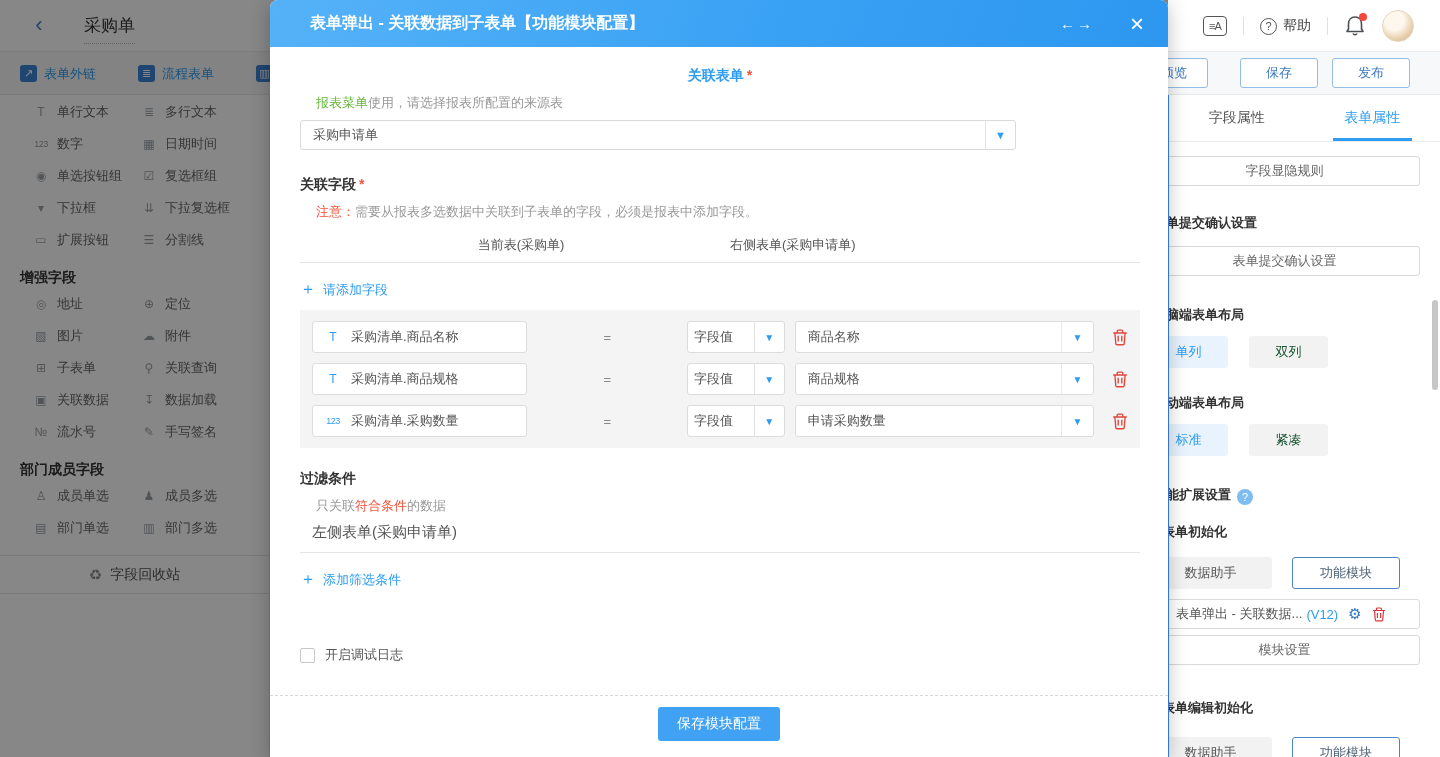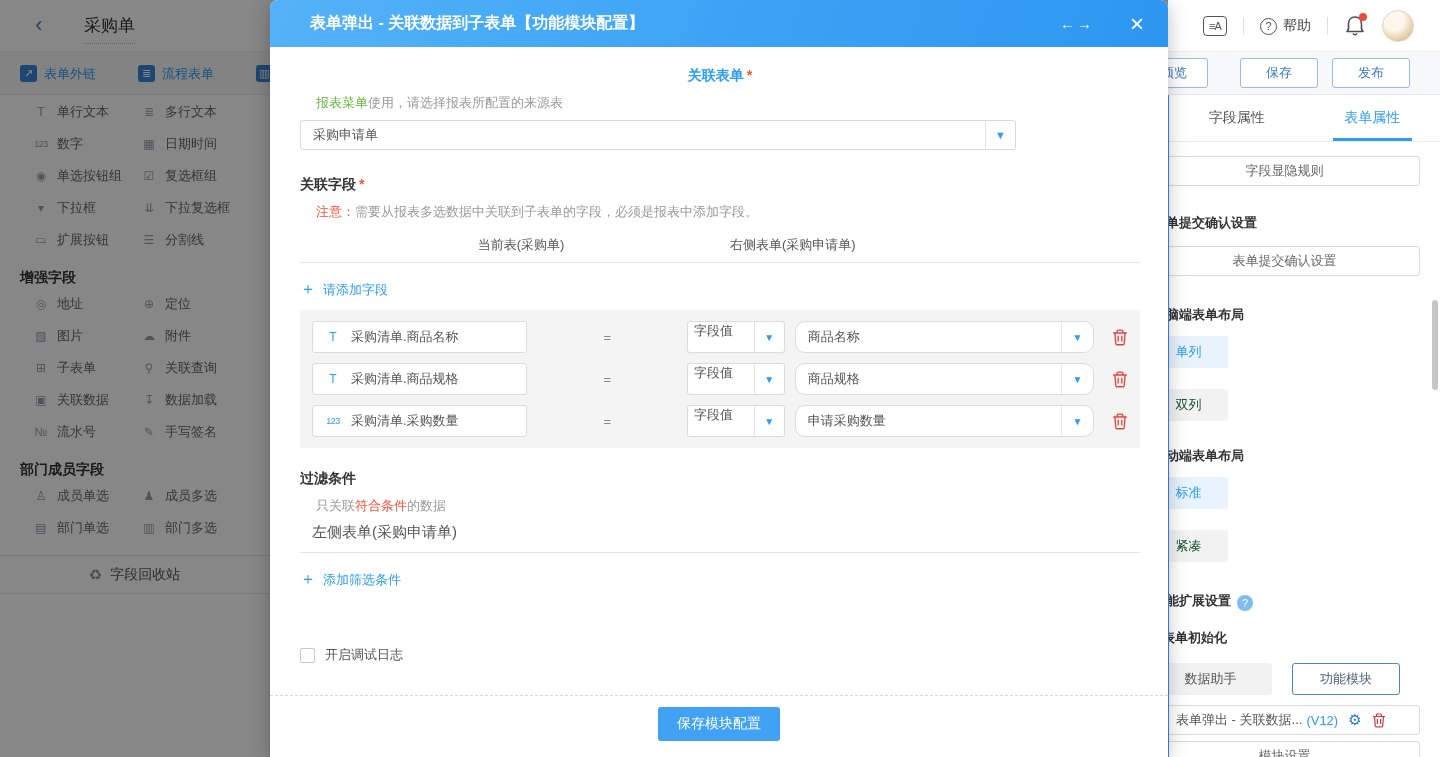--- a/index.html
+++ b/index.html
@@ -45,21 +45,21 @@
   
   .right-panel { position:absolute; left:1168px; top:95px; width:272px; height:662px; background:#fff; border-left:1px solid #3b82f6; z-index:2; overflow:hidden; }
   .rp-tabs { position:relative; height:47px; border-bottom:1px solid #ebebeb; display:flex; }
   .rp-tab { flex:1; display:flex; align-items:center; justify-content:center; font-size:14px; color:#555; cursor:pointer; }
   .rp-tab.active { color:#2d9cf2; position:relative; }
   .rp-tab.active::after { content:""; position:absolute; left:28px; right:28px; bottom:0; height:3px; background:#2d9cf2; }
   .rp-body { position:relative; padding:4px 20px 0 0; }
   .rp-btn { position:relative; left:-20px; width:271px; height:30px; border:1px solid #d9d9d9; border-radius:3px; background:#fff; color:#666; font-size:13px; display:flex; align-items:center; justify-content:center; cursor:pointer; }
   .rp-label { position:relative; left:-16px; font-size:13px; font-weight:bold; color:#333; white-space:nowrap; }
   .rp-label.half { left:-7px; }
-  .toggle-row { display:flex; gap:21px; position:relative; left:-20px;flex-direction:column; }
+  .toggle-row { display:flex; gap:21px; position:relative; left:-20px; }
   .tg-btn { width:79px; height:32px; font-size:13px; display:flex; align-items:center; justify-content:center; border-radius:3px; cursor:pointer; }
   .tg-btn.on  { background:#e8f3fd; color:#2d9cf2; }
   .tg-btn.off { background:#f2f2f2; color:#14532d; }
   .q-badge { display:inline-block; width:16px; height:16px; background:#7fbcf0; color:#fff; border-radius:50%; font-size:11px; font-weight:normal; text-align:center; line-height:16px; margin-left:6px; vertical-align:-2px; }
   .pair-row { display:flex; gap:20px; position:relative; left:-20px; }
   .pr-btn { height:32px; font-size:13px; display:flex; align-items:center; justify-content:center; border-radius:3px; cursor:pointer; }
   .pr-btn.assist { width:129px; background:#f2f2f2; color:#555; border:1px solid #f2f2f2; }
   .pr-btn.module { width:113px; background:#fff; color:#4c6075; border:1px solid #4a86c4; }
   .mod-row { position:relative; left:-20px; width:271px; height:30px; border:1px solid #dcdcdc; border-radius:3px; background:#fff; display:flex; align-items:center; font-size:13px; padding:0 8px 0 26px; }
   .mod-name { color:#555; white-space:nowrap; }
@@ -93,24 +93,24 @@
   .hr-line { width:840px; height:1px; background:#e5e5e5; margin-top:8px; }
   .add-link { display:flex; align-items:center; gap:7px; color:#2d9cf2; font-size:13px; margin-top:16px; cursor:pointer; width:max-content; }
   .add-link .plus { font-size:16px; }
 
   .rows-panel { margin-top:10px; width:840px; background:#f4f4f4; padding:11px 12px; display:flex; flex-direction:column; gap:10px; }
   .map-row { display:flex; align-items:center; height:32px; }
   .mr-input { width:216px; height:32px; background:#fff; border:1px solid #dcdcdc; border-radius:3px; display:flex; align-items:center; gap:8px; padding-left:10px; font-size:13px; color:#555; }
   .mr-ficon { color:#2d9cf2; font-size:12px; width:20px; text-align:center; flex:none; }
   .mr-ficon.num { font-size:9px; letter-spacing:-0.5px; }
   .mr-eq { width:160px; text-align:center; color:#888; font-size:13px; }
-  .mr-mode { width:98px; height:32px; background:#fff; border:1px solid #dcdcdc; border-radius:3px; display:flex; align-items:flex-start; cursor:pointer;gap:15px; }
+  .mr-mode { width:98px; height:32px; background:#fff; border:1px solid #dcdcdc; border-radius:3px; display:flex; align-items:center; cursor:pointer;gap:15px; }
   .mr-mode .t { flex:1; text-align:center; font-size:13px; color:#555; }
   .mr-mode .c { width:30px; height:100%; border-left:1px solid #e2e2e2; color:#2d9cf2; font-size:10px; display:flex; align-items:center; justify-content:center; }
-  .mr-target { margin-left:10px; width:300px; height:32px; background:#fff; border:1px solid #dcdcdc; border-radius:10px; display:flex; align-items:center; cursor:pointer; }
+  .mr-target { margin-left:10px; width:300px; height:32px; background:#fff; border:1px solid #dcdcdc; border-radius:3px; display:flex; align-items:center; cursor:pointer; }
   .mr-target .t { flex:1; font-size:13px; color:#555; padding-left:12px; }
   .mr-target .c { width:32px; height:100%; border-left:1px solid #e9e9e9; color:#2d9cf2; font-size:10px; display:flex; align-items:center; justify-content:center; }
   .mr-trash { margin-left:18px; cursor:pointer; display:flex; }
 
   .filter-form { font-size:15px; color:#555; margin-top:8px; padding-left:12px; }
   .chk-row { display:flex; align-items:center; gap:10px; margin-top:56px; cursor:pointer; }
   .chk-box { width:15px; height:15px; border:1px solid #c8c8c8; border-radius:2px; background:#fff; }
   .chk-label { font-size:13px; color:#555; }
 
   .modal-footer { flex:none; height:62px; border-top:1px dashed #d8d8d8; display:flex; align-items:flex-start; justify-content:center; padding-top:11px; }

